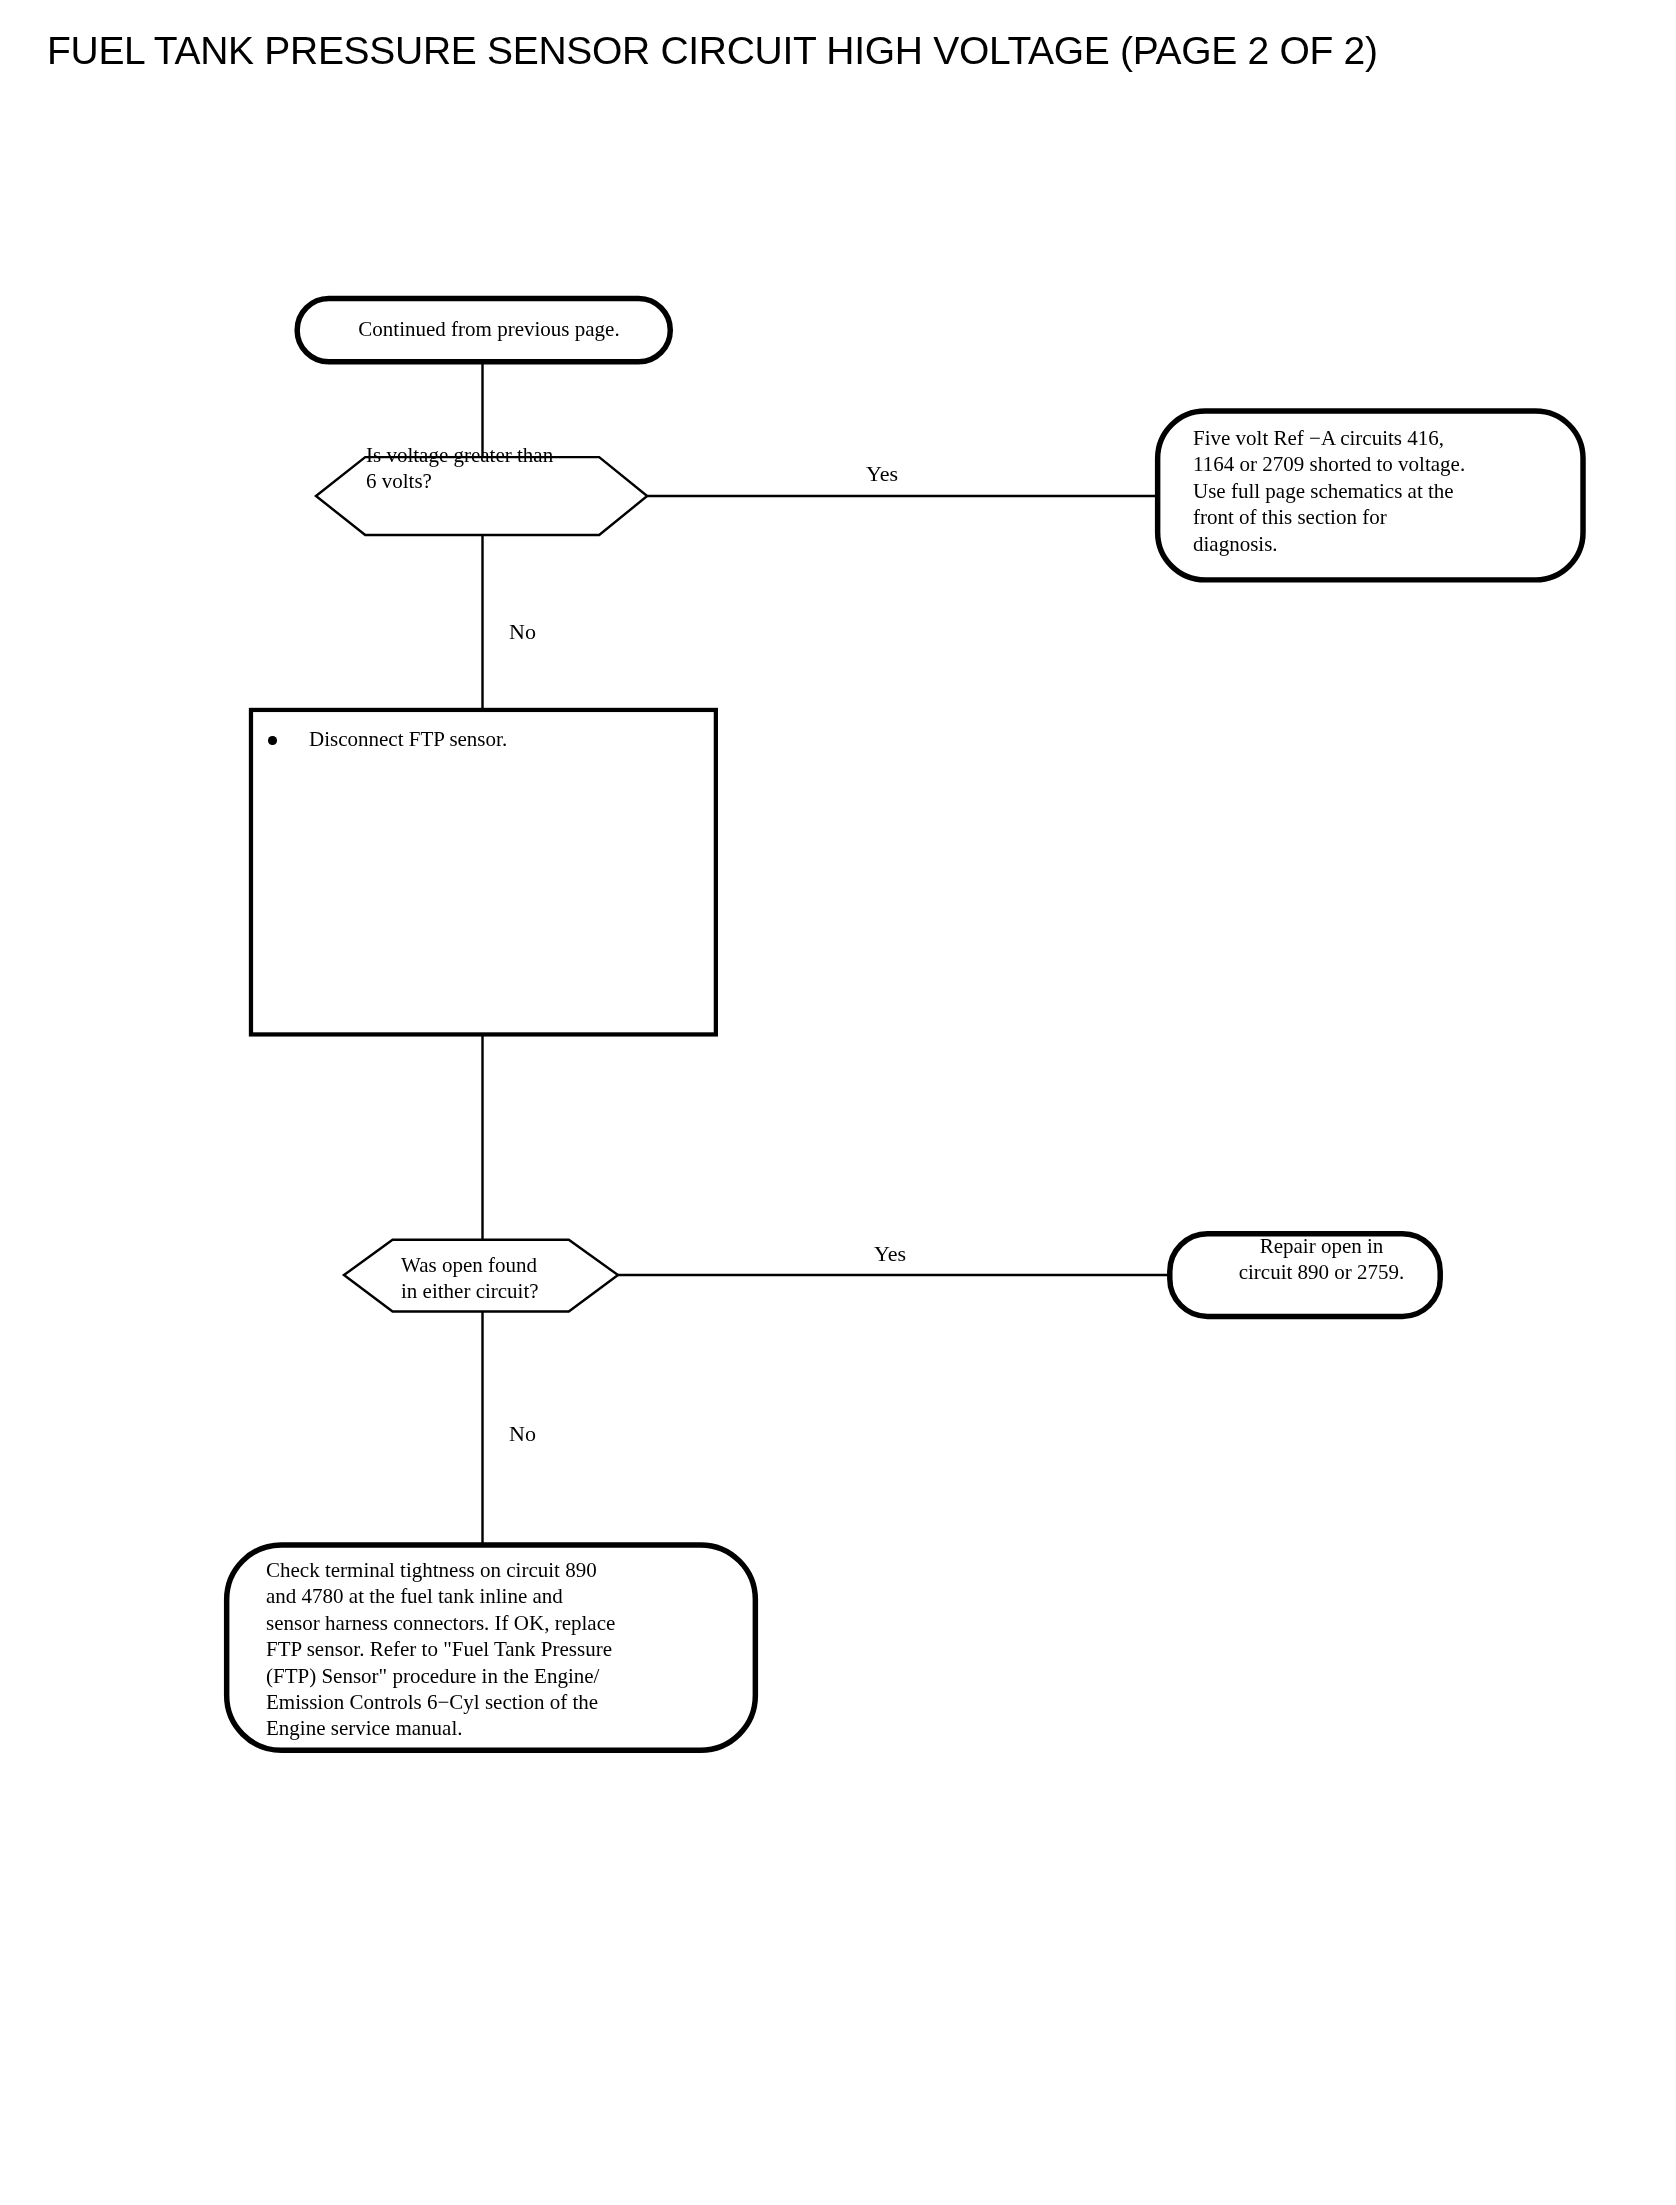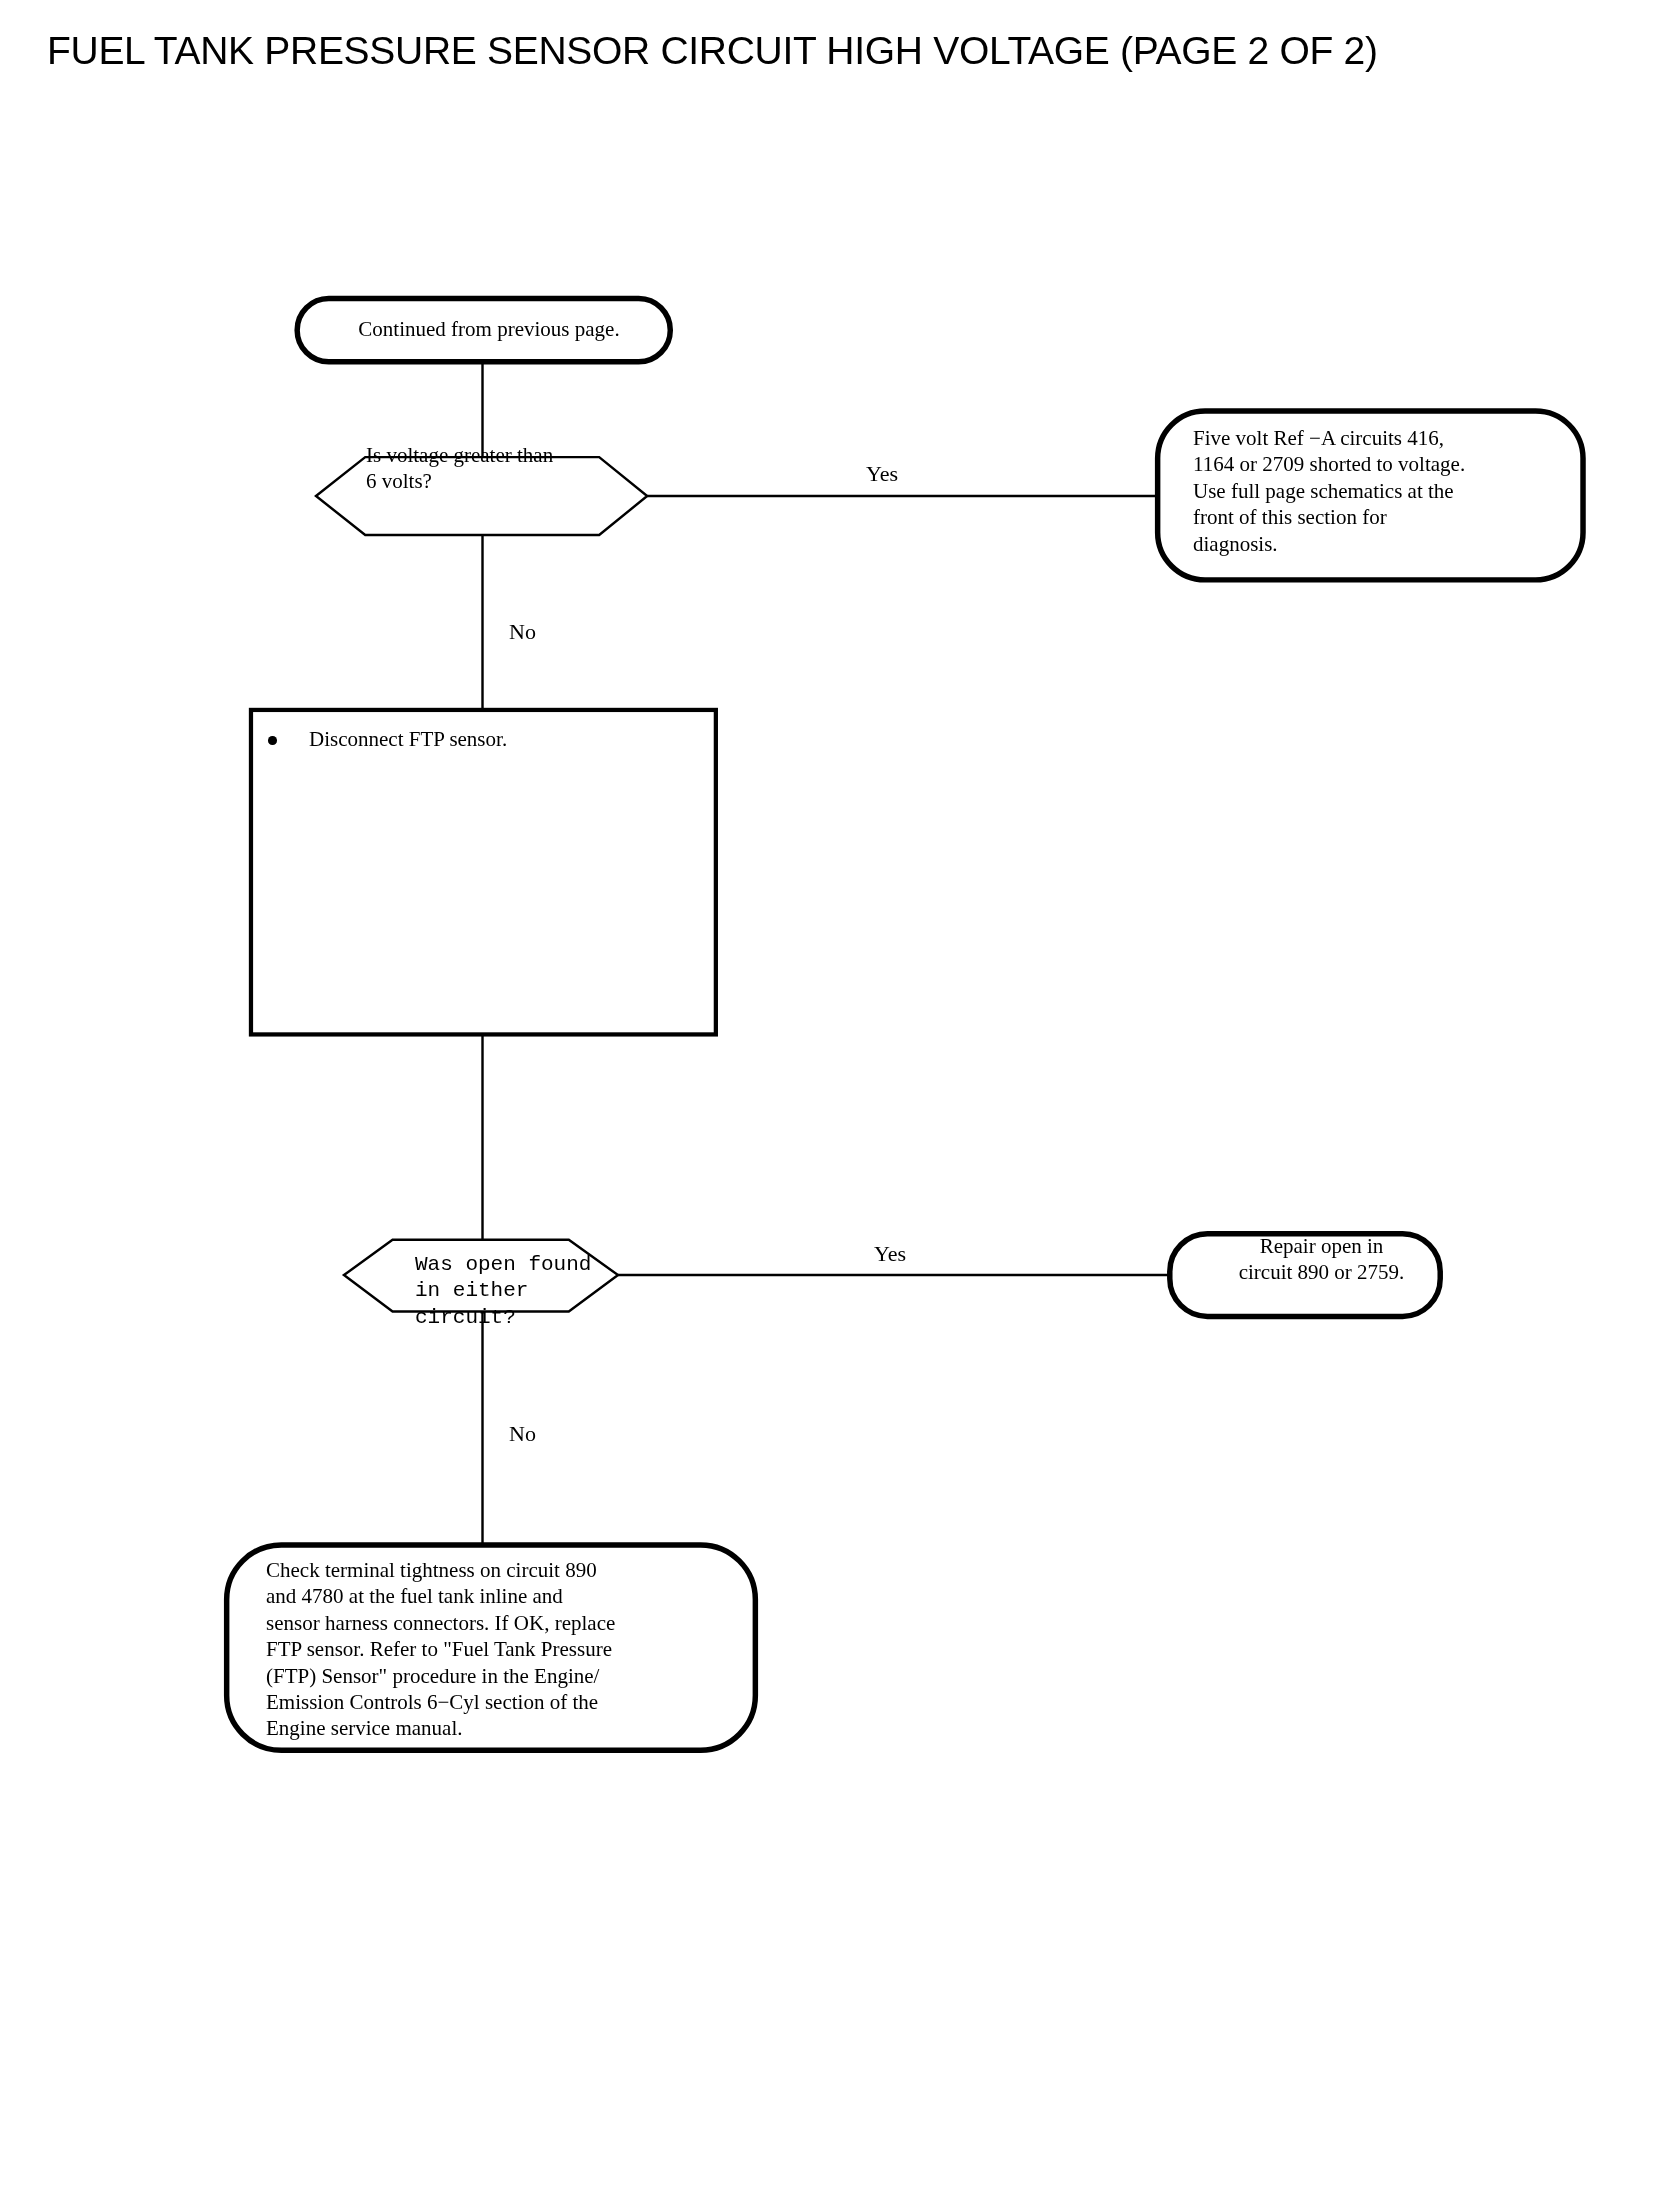--- a/index.html
+++ b/index.html
@@ -155,21 +155,21 @@
     <div class="node-label" style="left:1193px; top:425px; width:389px;">Five volt Ref −A circuits 416,
 1164 or 2709 shorted to voltage.
 Use full page schematics at the
 front of this section for
 diagnosis.</div>
 
     <ul class="bullet-list" style="left:260px; top:726px; width:450px;">
       <li class="bullet-item">Disconnect FTP sensor.</li>
     </ul>
 
-    <div class="node-label" style="left:415px; top:1252px; width:219px;font-family:Liberation Mono, monospace;">Was open found
+    <div class="node-label" style="left:401px; top:1252px; width:219px;">Was open found
 in either circuit?</div>
 
     <div class="node-label" style="left:1200px; top:1233px; width:243px;text-align:center;">Repair open in
 circuit 890 or 2759.</div>
 
     <div class="node-label" style="left:266px; top:1557px; width:486px;">Check terminal tightness on circuit 890
 and 4780 at the fuel tank inline and
 sensor harness connectors. If OK, replace
 FTP sensor. Refer to "Fuel Tank Pressure
 (FTP) Sensor" procedure in the Engine/

